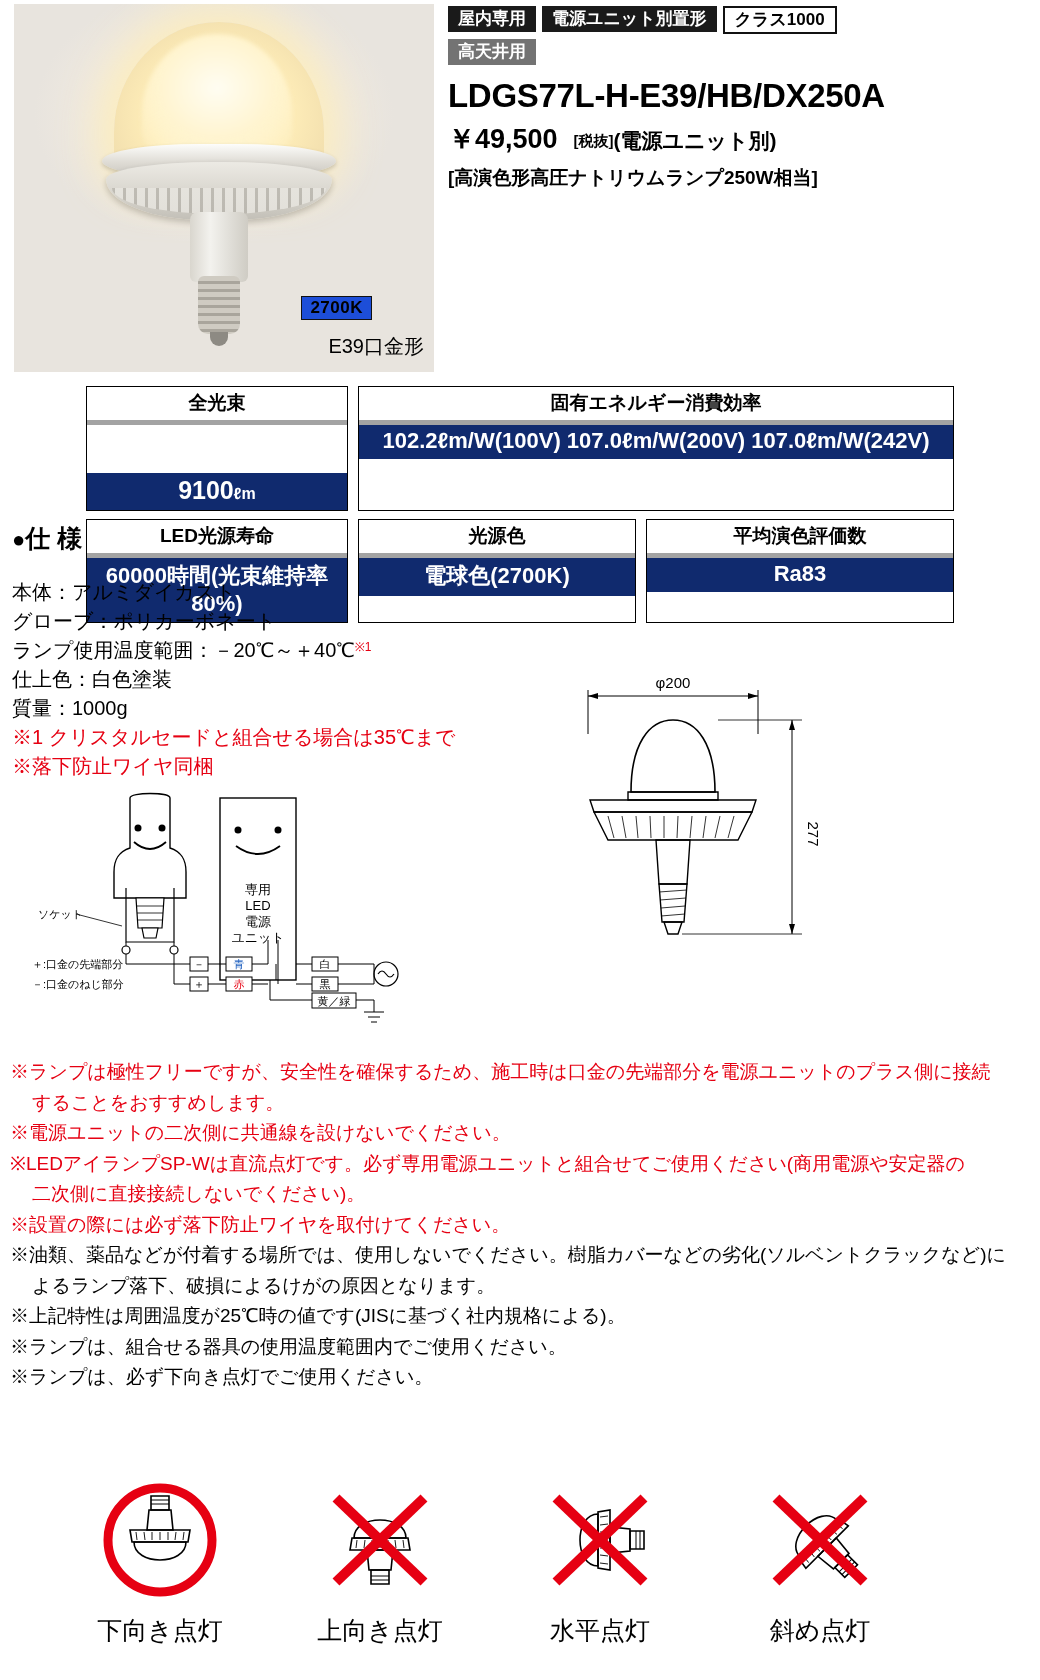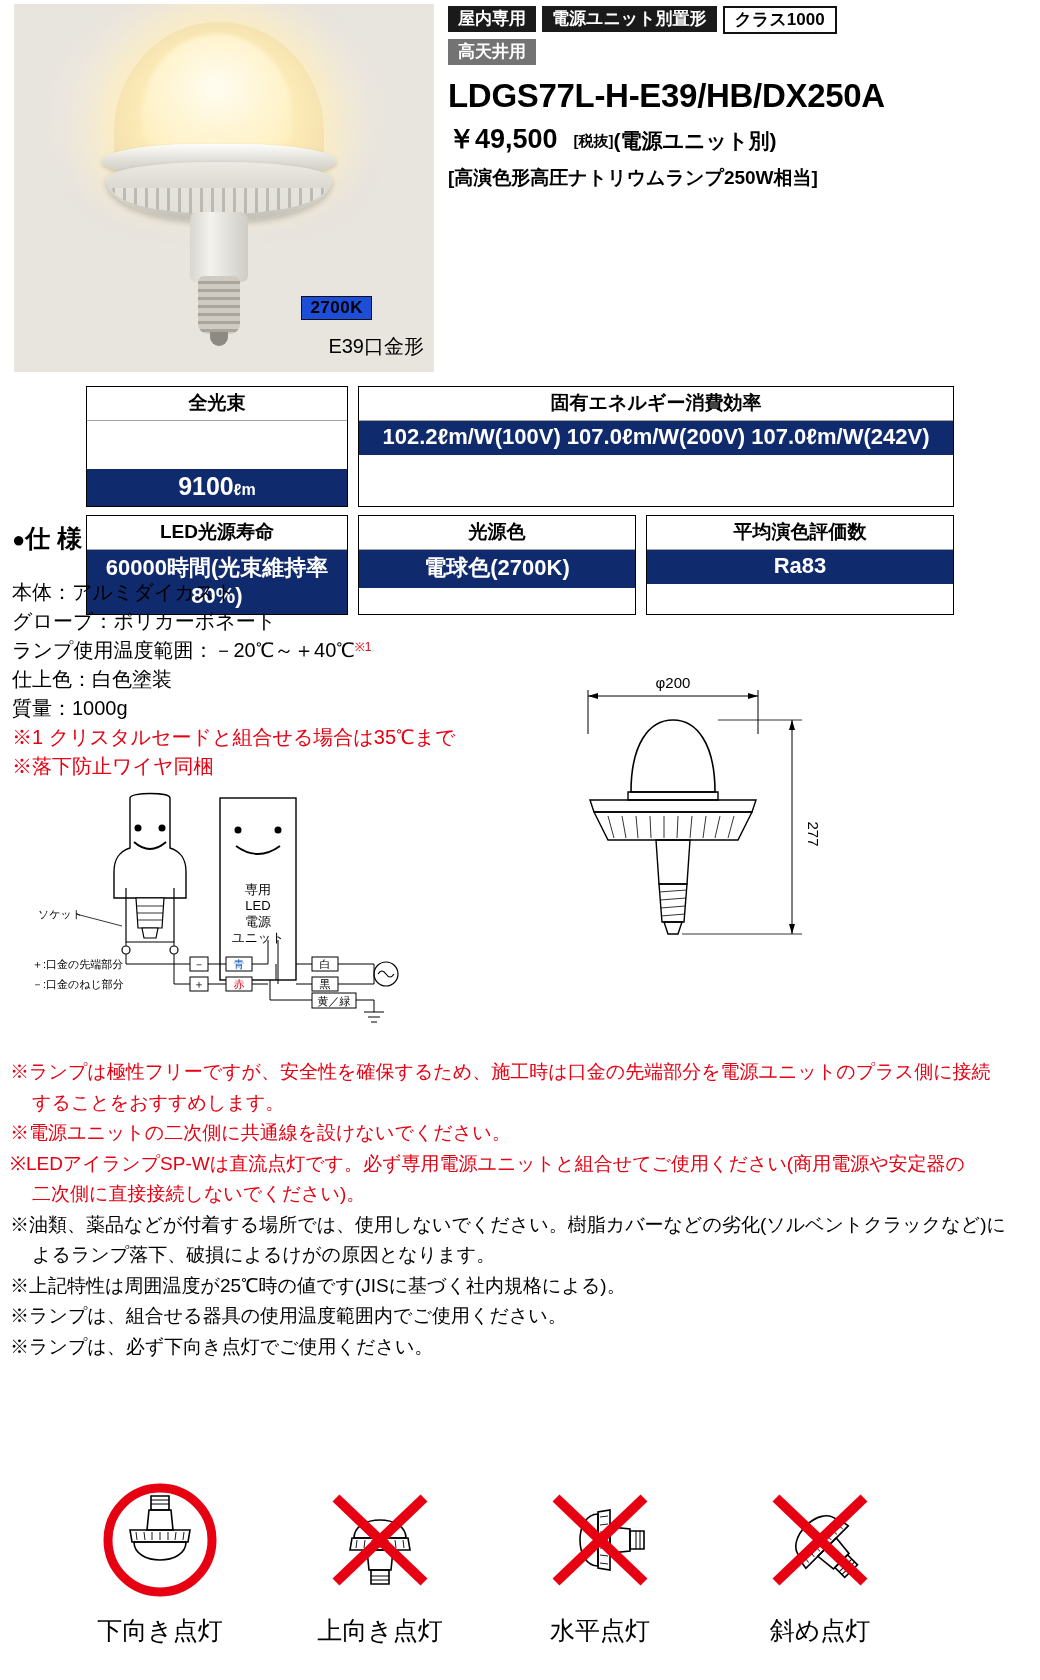--- a/index.html
+++ b/index.html
@@ -107,21 +107,21 @@
   .price .unit { font-size:21px; font-weight:bold; }
   .equiv { margin-top:8px; font-size:19px; font-weight:bold; }
 
   
   .specs { position:absolute; left:86px; top:386px; width:868px; }
   .spec-row { display:flex; gap:10px; }
   .spec-row + .spec-row { margin-top:8px; }
   .spec-box { border:1px solid #000; }
   .spec-head {
     background:#fff; text-align:center; font-size:19px; font-weight:bold;
-    padding:3px 0 4px; border-bottom:1px solid #a3a3a3;
+    padding:3px 0 4px; border-bottom:5px solid #a3a3a3;
   }
   .spec-val {
     background:#102a6e; color:#fff; text-align:center;
     font-weight:bold; padding:3px 0 5px;
   }
   .v-26 { font-size:25px;margin-top:48px; }
   .v-22 { font-size:22px; }
   .small-u { font-size:16px; font-weight:bold; }
   .sz-a { width:262px; }
   .sz-b { flex:1; }
@@ -360,20 +360,21 @@
     <line x1="341" y1="232" x2="347" y2="232" stroke="#000"></line>
   </svg>
 </div>
 
 <div class="notes">
   <p class="red">※ランプは極性フリーですが、安全性を確保するため、施工時は口金の先端部分を電源ユニットのプラス側に接続</p>
   <p class="red ind">することをおすすめします。</p>
   <p class="red">※電源ユニットの二次側に共通線を設けないでください。</p>
   <p class="red">※LEDアイランプSP-Wは直流点灯です。必ず専用電源ユニットと組合せてご使用ください(商用電源や安定器の</p>
   <p class="red ind">二次側に直接接続しないでください)。</p>
+  <p class="red">※設置の際には必ず落下防止ワイヤを取付けてください。</p>
   <p>※油類、薬品などが付着する場所では、使用しないでください。樹脂カバーなどの劣化(ソルベントクラックなど)に</p>
   <p class="ind">よるランプ落下、破損によるけがの原因となります。</p>
   <p>※上記特性は周囲温度が25℃時の値です(JISに基づく社内規格による)。</p>
   <p>※ランプは、組合せる器具の使用温度範囲内でご使用ください。</p>
   <p>※ランプは、必ず下向き点灯でご使用ください。</p>
 </div>
 
 <div class="orient">
 
   <div class="orient-item">

